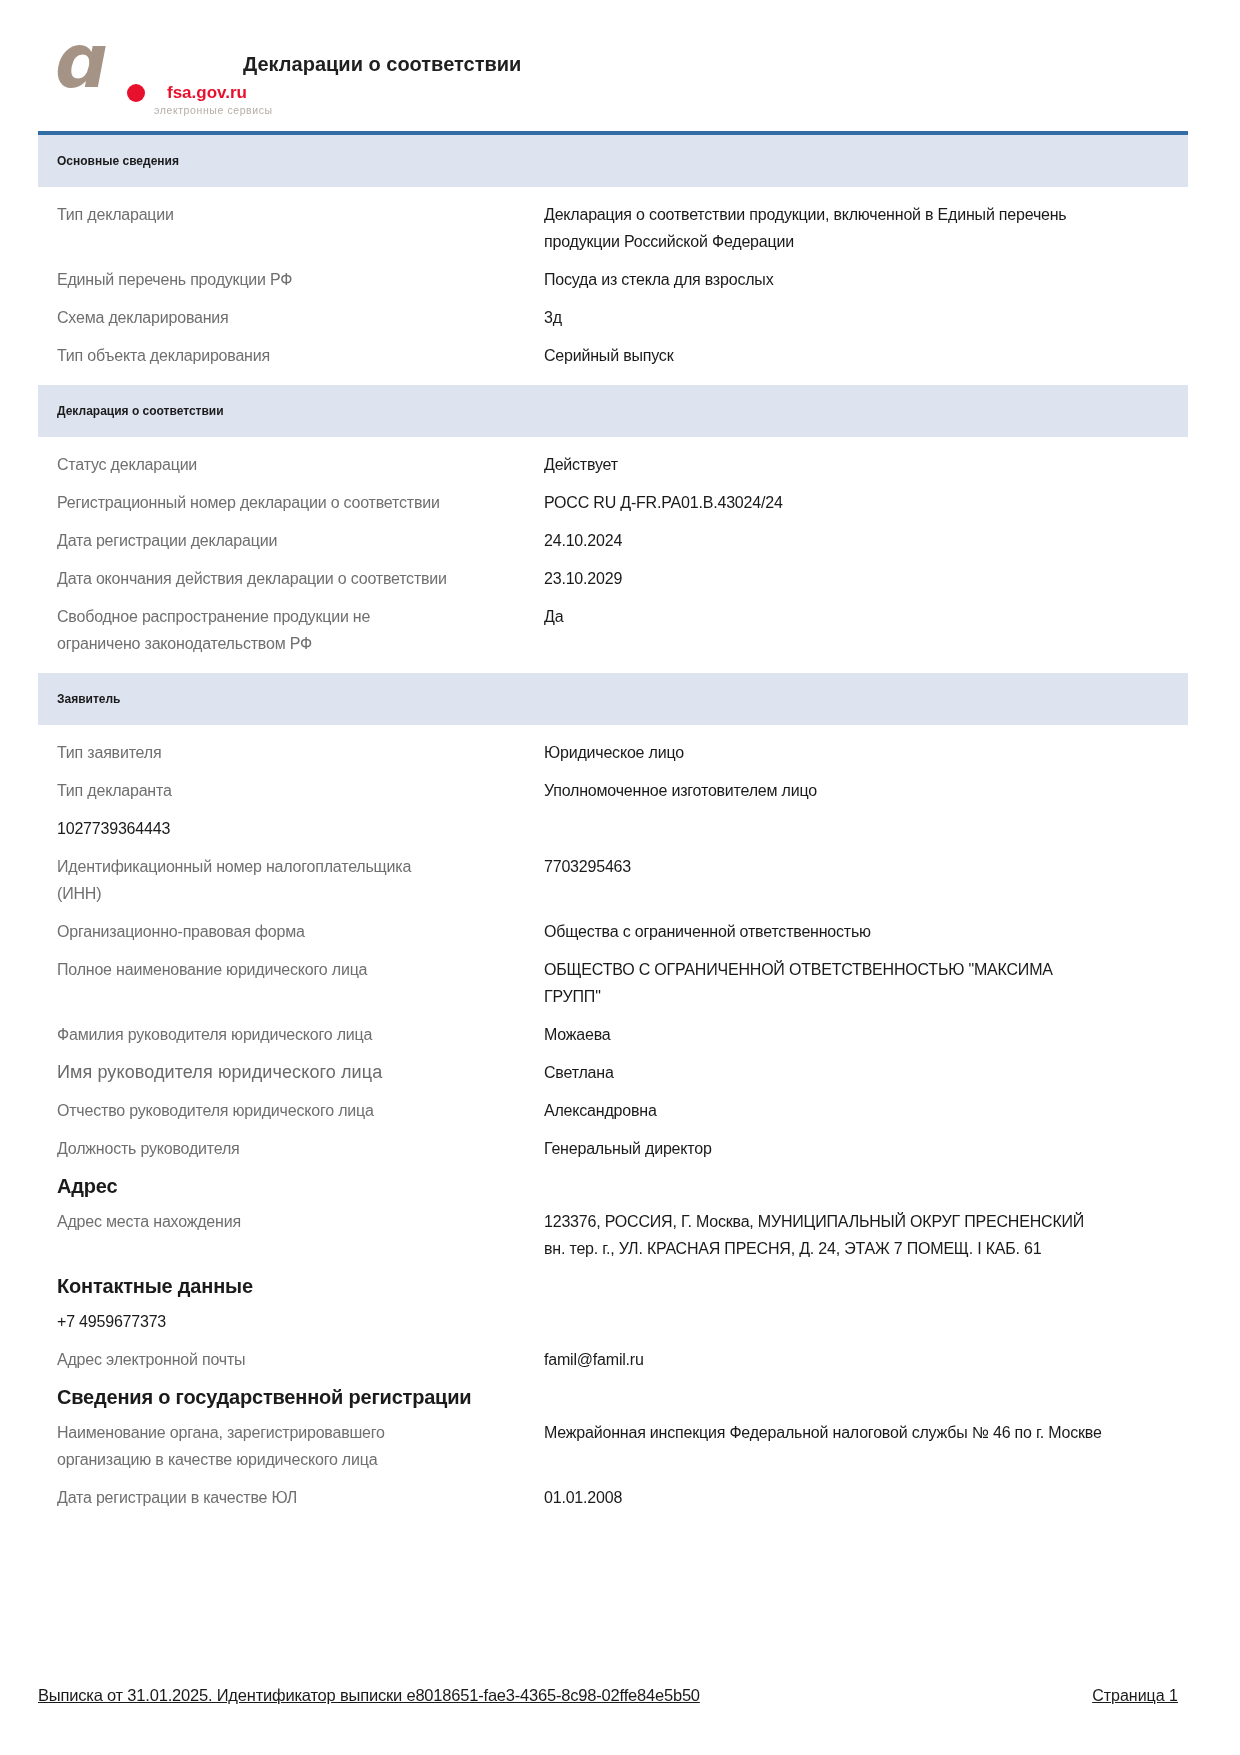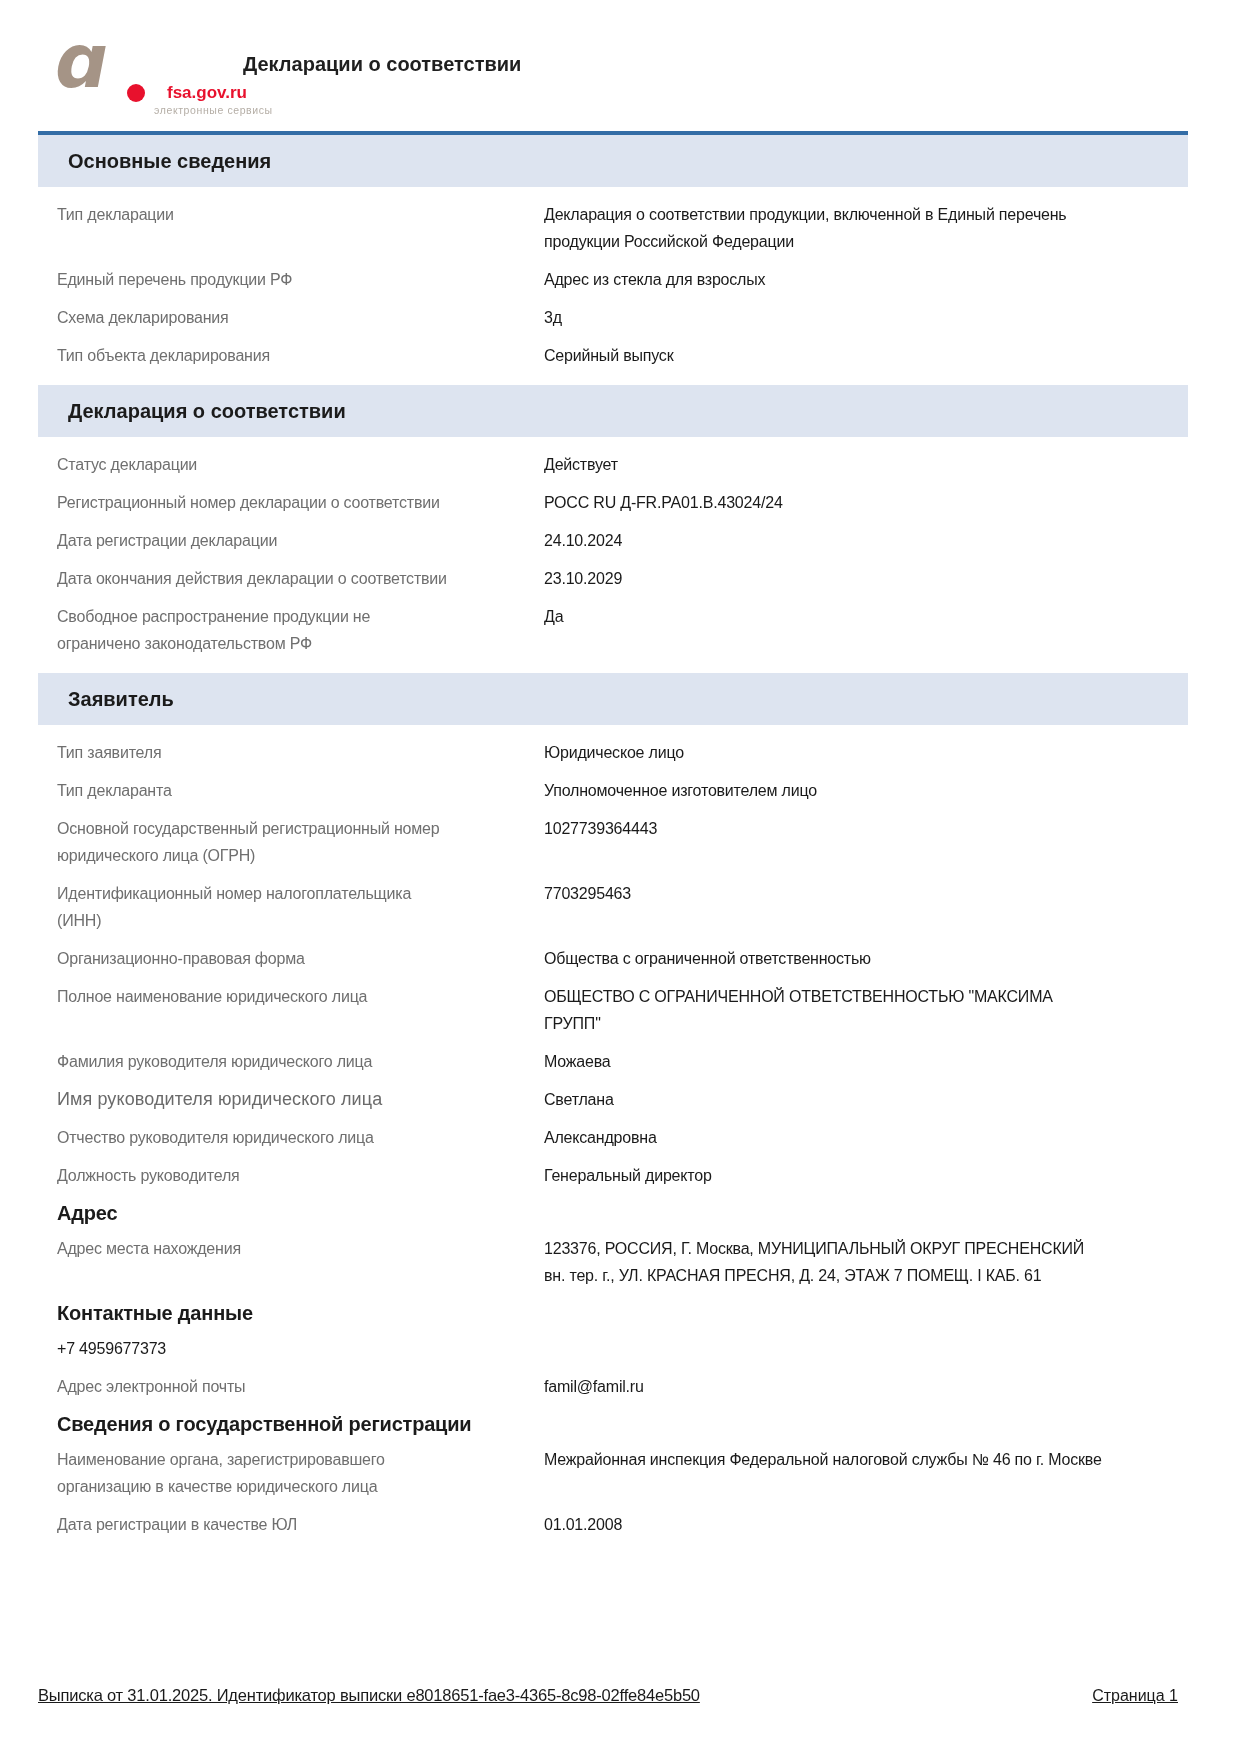--- a/index.html
+++ b/index.html
@@ -39,22 +39,22 @@
     position:absolute;left:243px;top:53px;
     font-size:20px;font-weight:bold;color:#1f1f1f;
   }
   
   .sections{margin:0 52px 0 38px;}
   .section{margin-bottom:16px;}
   .section-bar{
     background:#dde4f0;
     height:52px;
     line-height:52px;
-    padding-left:30px;
-    font-size:20px;
+    padding-left:19px;
+    font-size:12px;
     font-weight:bold;
     color:#1b1b1b;
   }
   .section-bar.first{border-top:4px solid #336da6;}
   .rows{padding:14px 0 0 19px;}
   .row{display:flex;align-items:flex-start;margin-bottom:11px;gap:24px;}
   .label{
     width:400px;flex:0 0 400px;
     padding-right:63px;
     font-size:16px;line-height:27px;
@@ -100,21 +100,21 @@
   <div class="sections">
       <div class="section">
         <div class="section-bar first">Основные сведения</div>
         <div class="rows">
           <div class="row">
             <div class="label">Тип декларации</div>
             <div class="value">Декларация о соответствии продукции, включенной в Единый перечень продукции Российской Федерации</div>
           </div>
           <div class="row">
             <div class="label">Единый перечень продукции РФ</div>
-            <div class="value">Адрес из стекла для взрослых</div>
+            <div class="value">Посуда из стекла для взрослых</div>
           </div>
           <div class="row">
             <div class="label">Схема декларирования</div>
             <div class="value">3д</div>
           </div>
           <div class="row">
             <div class="label">Тип объекта декларирования</div>
             <div class="value">Серийный выпуск</div>
           </div>
         </div>
@@ -149,21 +149,20 @@
         <div class="rows">
           <div class="row">
             <div class="label">Тип заявителя</div>
             <div class="value">Юридическое лицо</div>
           </div>
           <div class="row">
             <div class="label">Тип декларанта</div>
             <div class="value">Уполномоченное изготовителем лицо</div>
           </div>
           <div class="row">
-            <div class="label">Основной государственный регистрационный номер юридического лица (ОГРН)</div>
             <div class="value">1027739364443</div>
           </div>
           <div class="row">
             <div class="label">Идентификационный номер налогоплательщика (ИНН)</div>
             <div class="value">7703295463</div>
           </div>
           <div class="row">
             <div class="label">Организационно-правовая форма</div>
             <div class="value">Общества с ограниченной ответственностью</div>
           </div>

